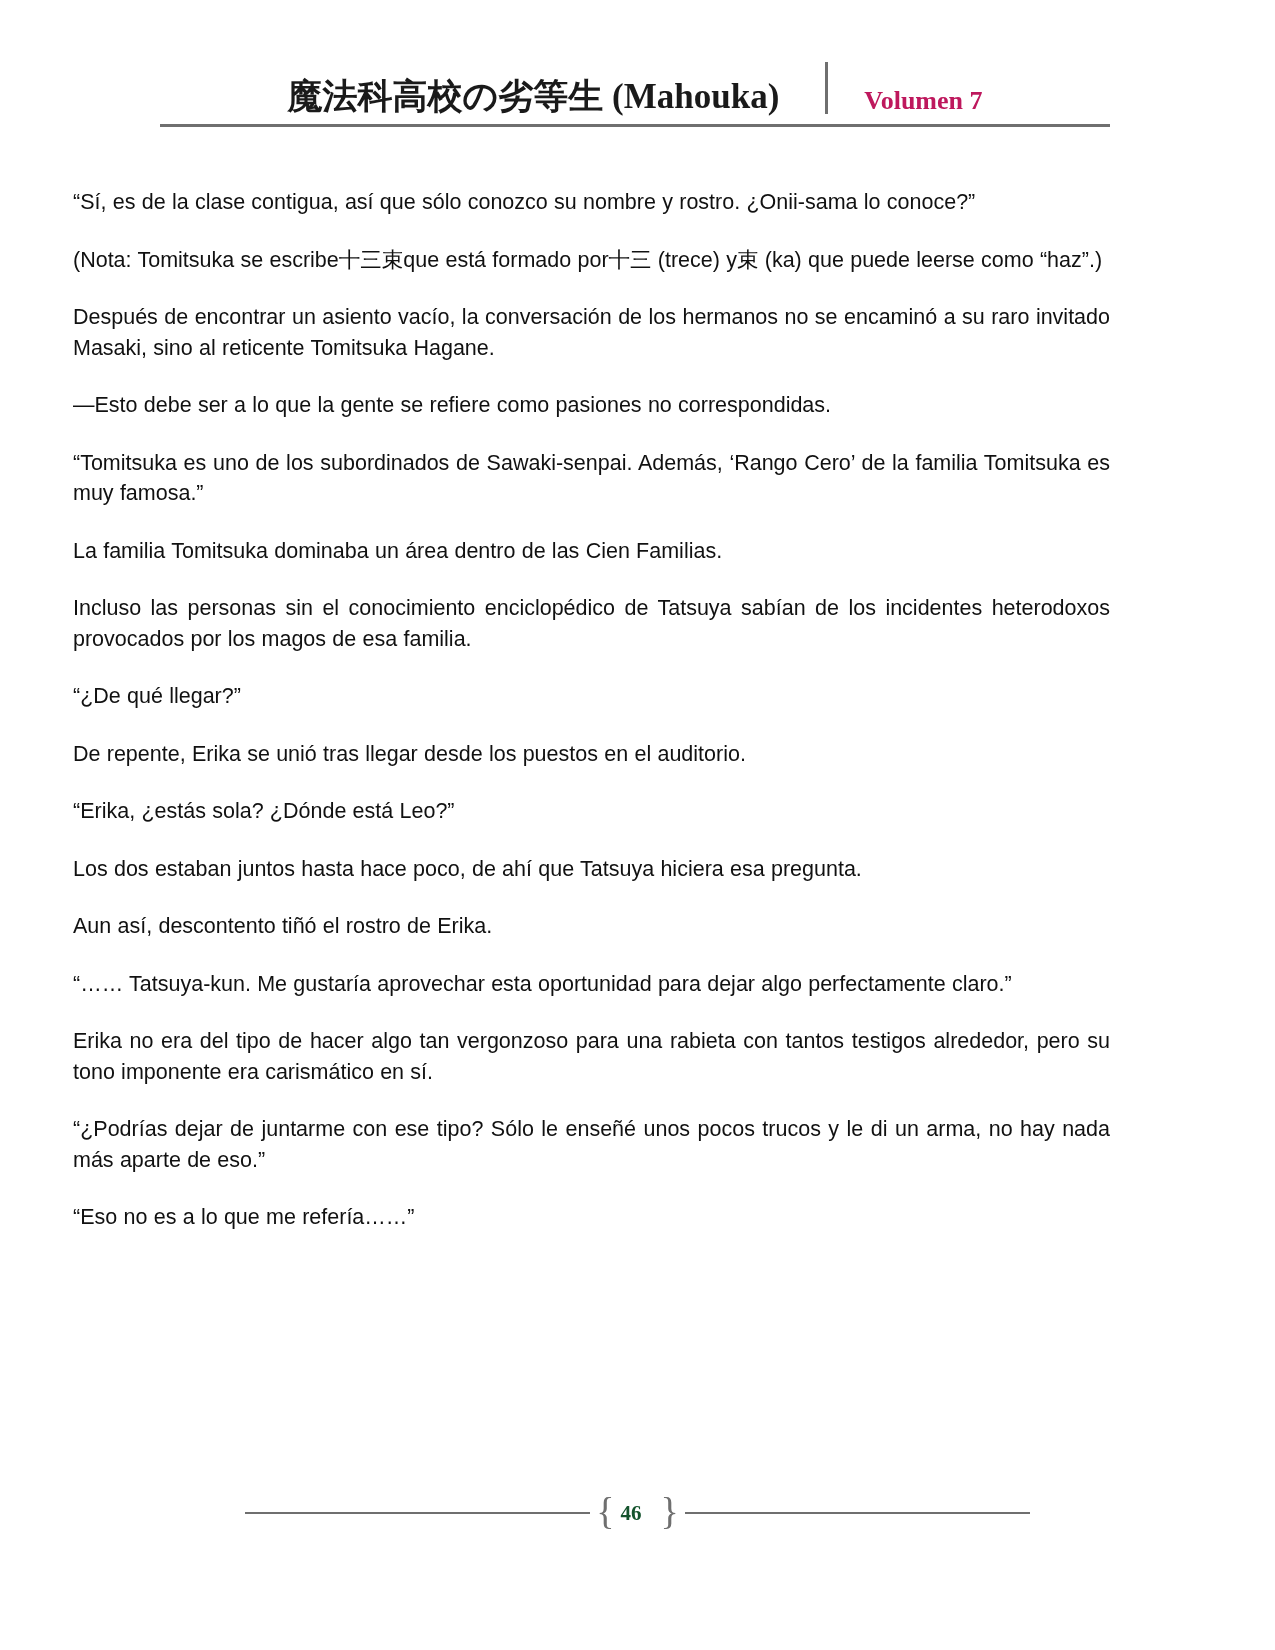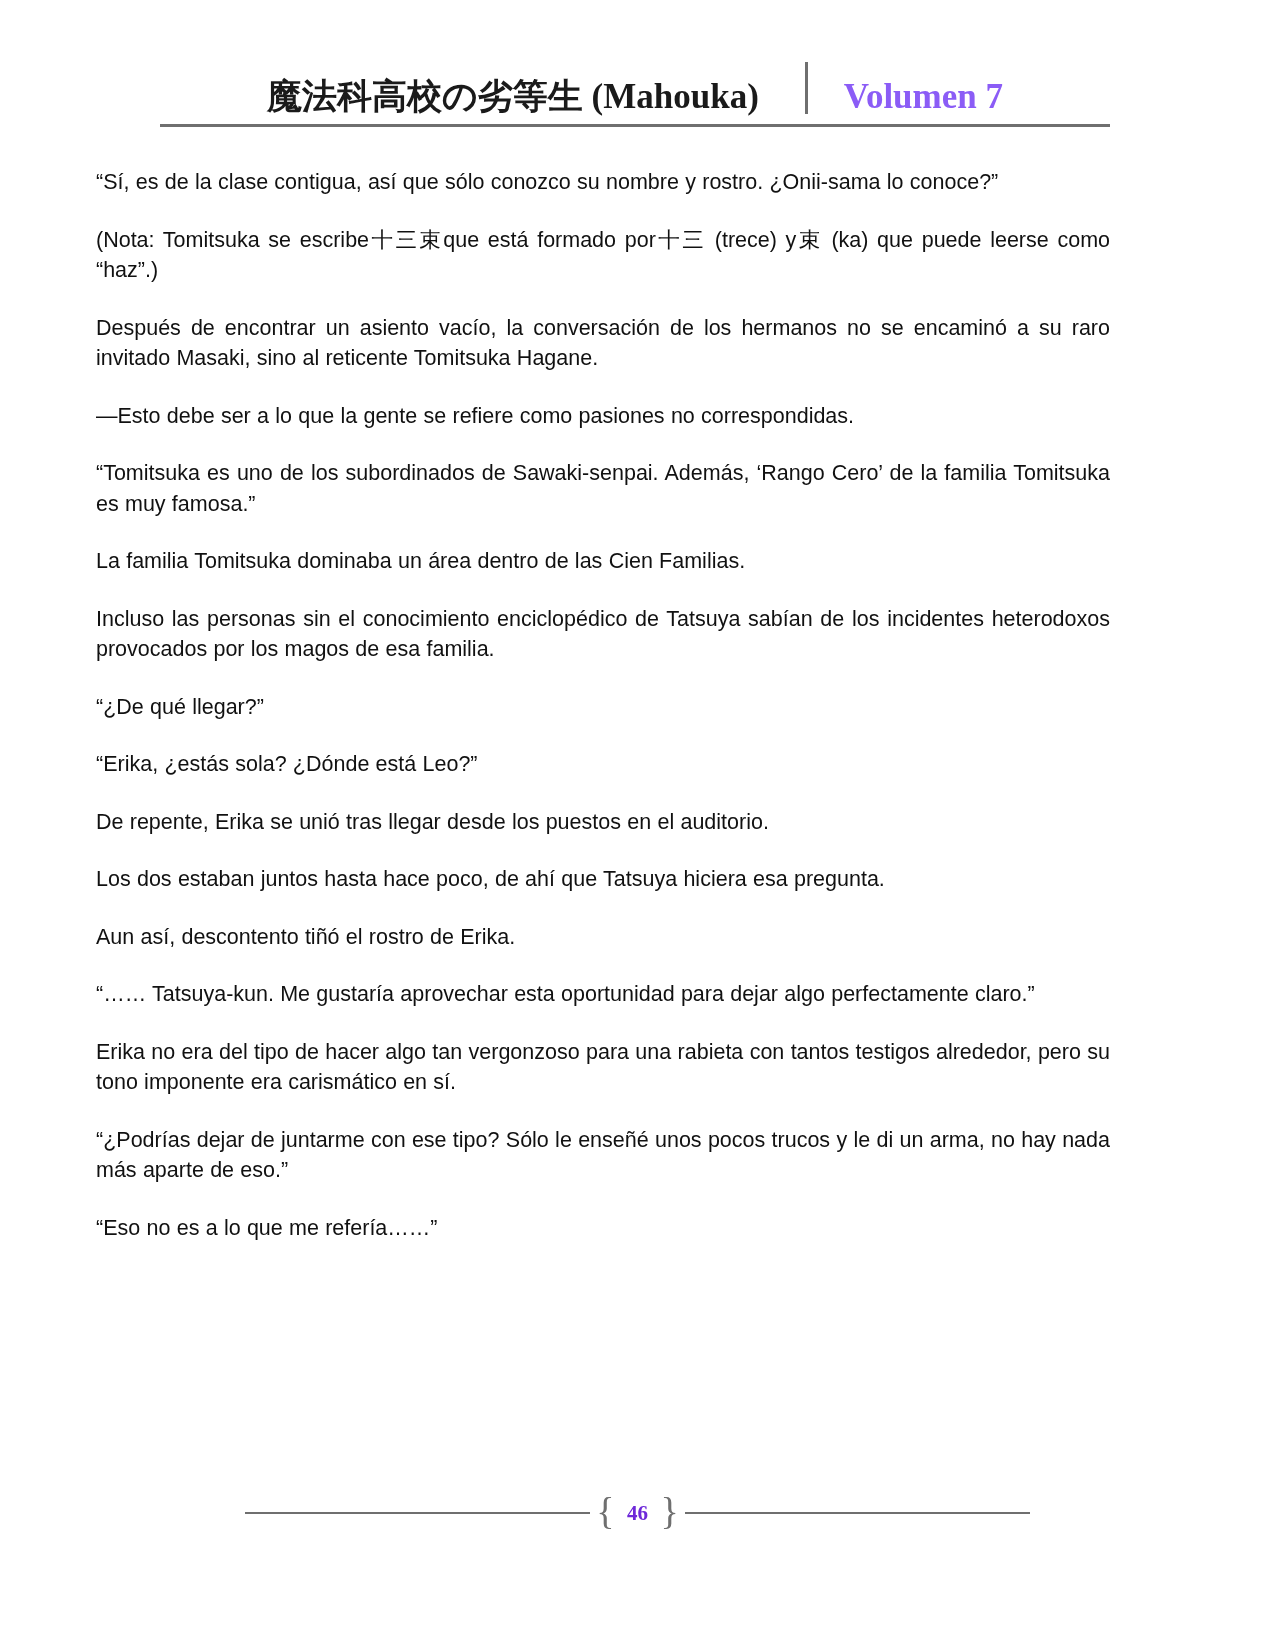--- a/index.html
+++ b/index.html
@@ -45,31 +45,31 @@
   }
   .header-divider {
     width: 3px;
     align-self: stretch;
     background: #6f6f6f;
     margin: 0 24px 2px 34px;
     min-height: 52px;
   }
   .header-volume {
     font-family: "Liberation Serif", serif;
-    font-size: 35px;
+    font-size: 26px;
     font-weight: bold;
-    color: #8b5cf6;
+    color: #be185d;
     white-space: nowrap;
     line-height: 1.1;
   }
 
   
   .content {
-    margin: 0 165px 0 96px;
-    padding-top: 40px;
+    margin: 0 165px 0 73px;
+    padding-top: 60px;
   }
   .para {
     font-size: 21.5px;
     line-height: 1.42;
     margin: 0 0 27px 0;
     text-align: justify;
     color: #111111;
     word-spacing: 0.3px;
   }
   .para:last-child {
@@ -96,23 +96,22 @@
     font-size: 38px;
     color: #6f6f6f;
     line-height: 1;
     padding: 0 6px;
     transform: translateY(-2px);
   }
   .footer-pagenum {
     font-family: "Liberation Serif", serif;
     font-size: 21px;
     font-weight: bold;
-    color: #6d28d9;
+    color: #14532d;
     min-width: 34px;
-    text-align: center;
   }
 </style>
 </head>
 <body>
 
 <div class="page">
 
   <div class="header">
     <div class="header-title">魔法科高校の劣等生 (Mahouka)</div>
     <div class="header-divider"></div>
@@ -121,22 +120,22 @@
 
   <div class="content">
     <p class="para">“Sí, es de la clase contigua, así que sólo conozco su nombre y rostro. ¿Onii-sama lo conoce?”</p>
     <p class="para">(Nota: Tomitsuka se escribe十三束que está formado por十三 (trece) y束 (ka) que puede leerse como “haz”.)</p>
     <p class="para">Después de encontrar un asiento vacío, la conversación de los hermanos no se encaminó a su raro invitado Masaki, sino al reticente Tomitsuka Hagane.</p>
     <p class="para">—Esto debe ser a lo que la gente se refiere como pasiones no correspondidas.</p>
     <p class="para">“Tomitsuka es uno de los subordinados de Sawaki-senpai. Además, ‘Rango Cero’ de la familia Tomitsuka es muy famosa.”</p>
     <p class="para">La familia Tomitsuka dominaba un área dentro de las Cien Familias.</p>
     <p class="para">Incluso las personas sin el conocimiento enciclopédico de Tatsuya sabían de los incidentes heterodoxos provocados por los magos de esa familia.</p>
     <p class="para">“¿De qué llegar?”</p>
+    <p class="para">De repente, Erika se unió tras llegar desde los puestos en el auditorio.</p>
     <p class="para">“Erika, ¿estás sola? ¿Dónde está Leo?”</p>
-    <p class="para">De repente, Erika se unió tras llegar desde los puestos en el auditorio.</p>
     <p class="para">Los dos estaban juntos hasta hace poco, de ahí que Tatsuya hiciera esa pregunta.</p>
     <p class="para">Aun así, descontento tiñó el rostro de Erika.</p>
     <p class="para">“…… Tatsuya-kun. Me gustaría aprovechar esta oportunidad para dejar algo perfectamente claro.”</p>
     <p class="para">Erika no era del tipo de hacer algo tan vergonzoso para una rabieta con tantos testigos alrededor, pero su tono imponente era carismático en sí.</p>
     <p class="para">“¿Podrías dejar de juntarme con ese tipo? Sólo le enseñé unos pocos trucos y le di un arma, no hay nada más aparte de eso.”</p>
     <p class="para">“Eso no es a lo que me refería……”</p>
   </div>
 
   <div class="footer">
     <div class="footer-rule"></div>

